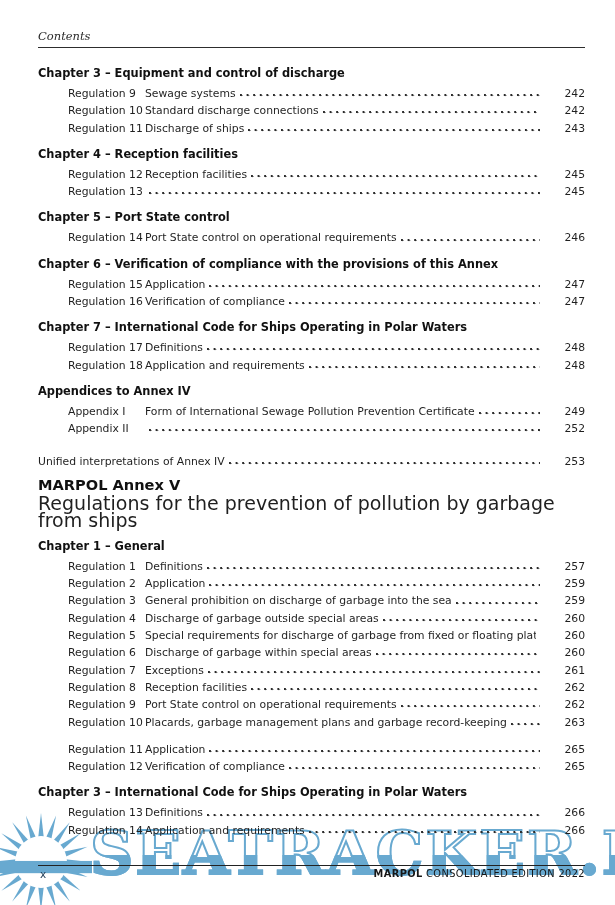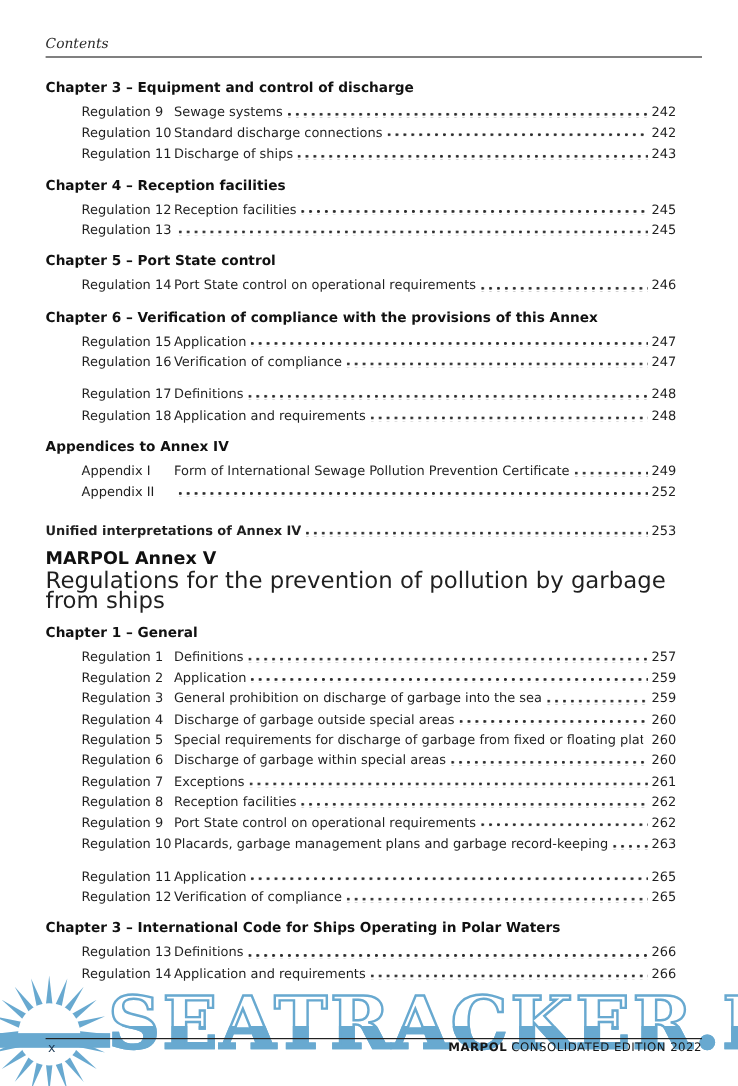--- a/index.html
+++ b/index.html
@@ -20,24 +20,24 @@
   .toc{margin-top:18px;}
   .section{margin-top:10px;}
   .sec-heading{margin:0 0 4px 0;font-size:11.4px;font-weight:bold;color:#111;line-height:15px;}
   .row{display:flex;align-items:baseline;padding-left:30px;height:17.3px;font-size:10.8px;line-height:17.3px;}
   .row .label{flex:none;width:77px;}
   .row .title{flex:0 1 auto;white-space:nowrap;overflow:hidden;}
   .row .leader{flex:1 1 0;min-width:0;align-self:stretch;margin:0 3px 0 4px;
     background-image:radial-gradient(circle at 1.2px 1.2px,#2b2b2b 1.05px,transparent 1.35px);
     background-size:6.6px 4px;background-repeat:repeat-x;
     background-position:left calc(100% - 4.2px);}
-  .row .pnum{flex:none;width:42px;}
+  .row .pnum{flex:none;width:42px;text-align:right;}
 
   .bold-row{padding-left:0;margin-top:15px;font-weight:bold;}
-  .bold-row .title{font-weight:bold;}
+  .bold-row .title{font-weight:normal;}
   .bold-row .pnum{font-weight:normal;}
 
   .annex-header{margin-top:6px;}
   .annex-title{font-size:14.6px;font-weight:bold;color:#101010;line-height:18px;}
   .annex-subtitle{font-size:19px;line-height:17px;margin-top:1px;}
 
   
   .watermark{position:absolute;inset:0;z-index:1;pointer-events:none;}
   .wm-text{
     position:absolute;left:90px;top:818px;white-space:nowrap;
@@ -165,20 +165,21 @@
   <div class="row">
     <span class="label">Regulation 16</span>
     <span class="title">Verification of compliance</span>
     <span class="leader"></span>
     <span class="pnum">247</span>
   </div>
 </div>
   </section>
 
   <section class="section">
+    <h3 class="sec-heading">Chapter 7 – International Code for Ships Operating in Polar Waters</h3>
     <div class="rows">
   <div class="row">
     <span class="label">Regulation 17</span>
     <span class="title">Definitions</span>
     <span class="leader"></span>
     <span class="pnum">248</span>
   </div>
 
   <div class="row">
     <span class="label">Regulation 18</span>

